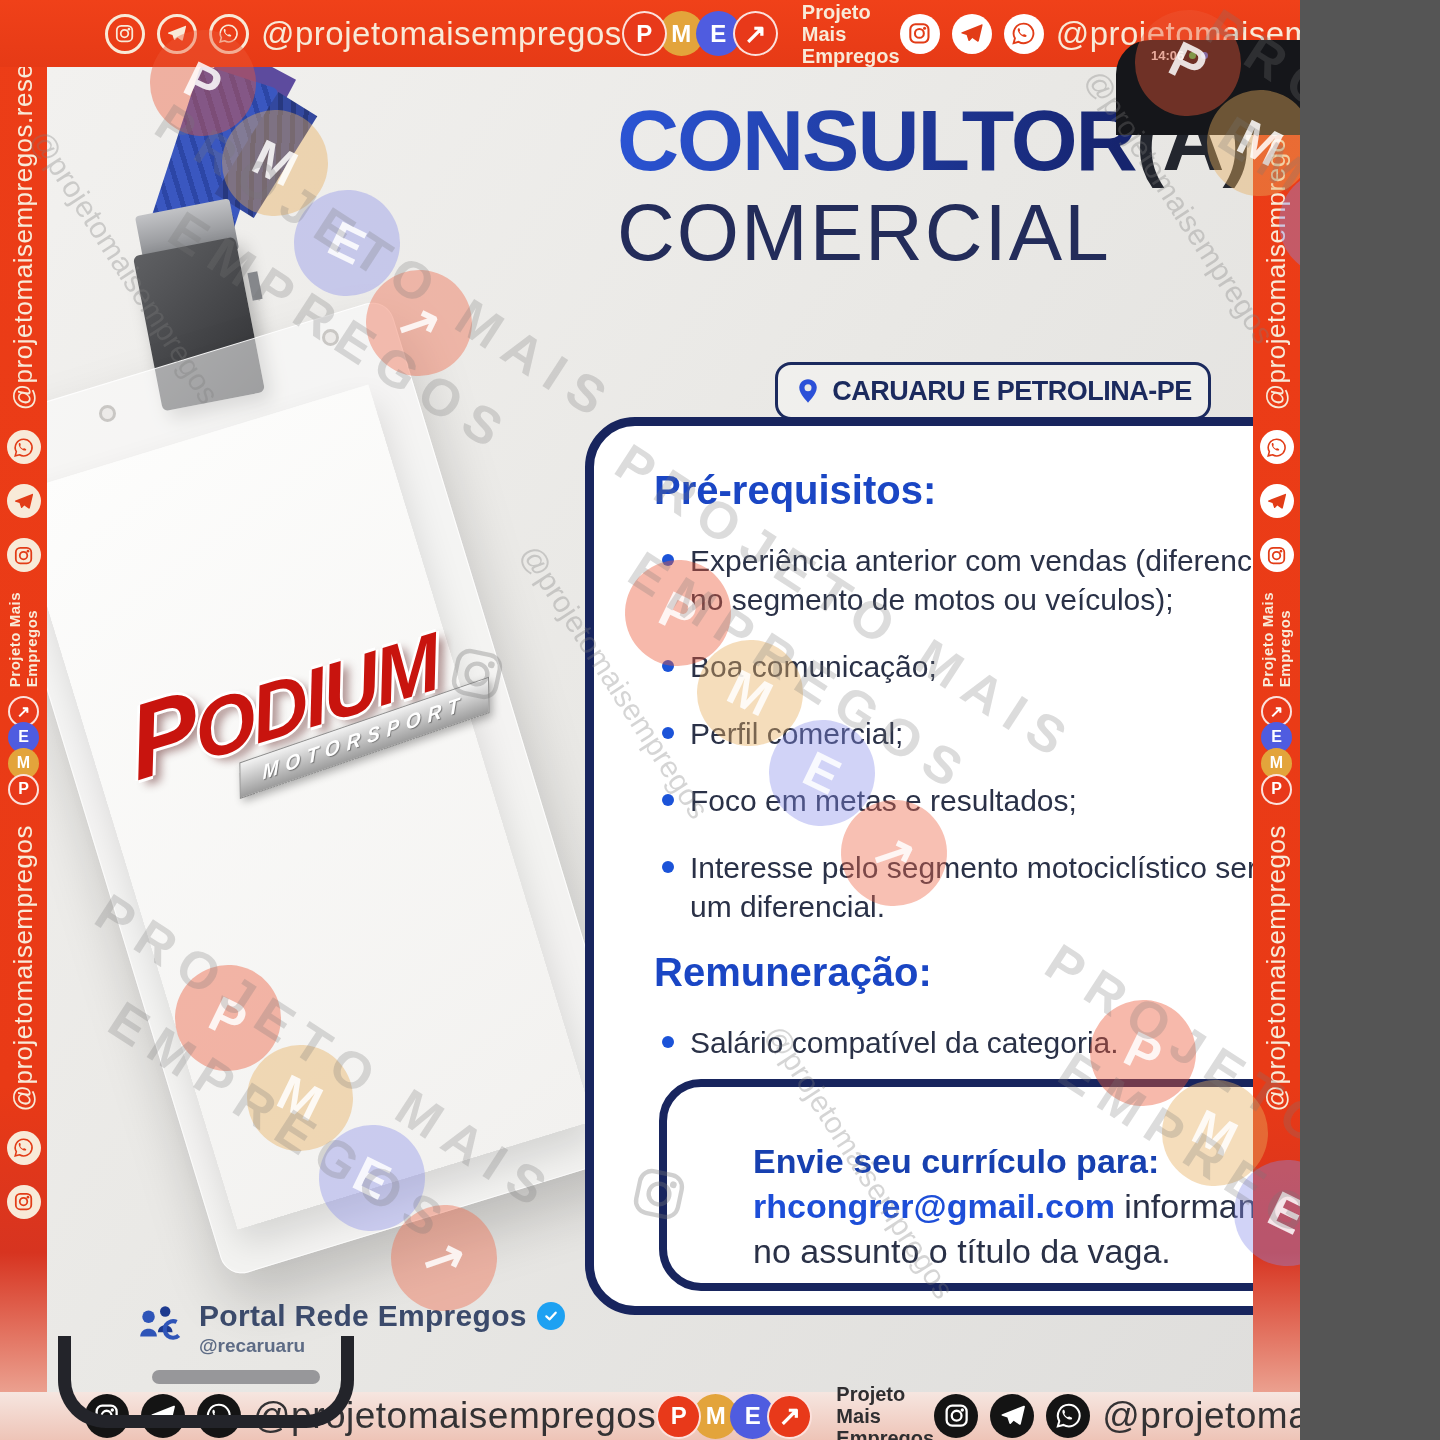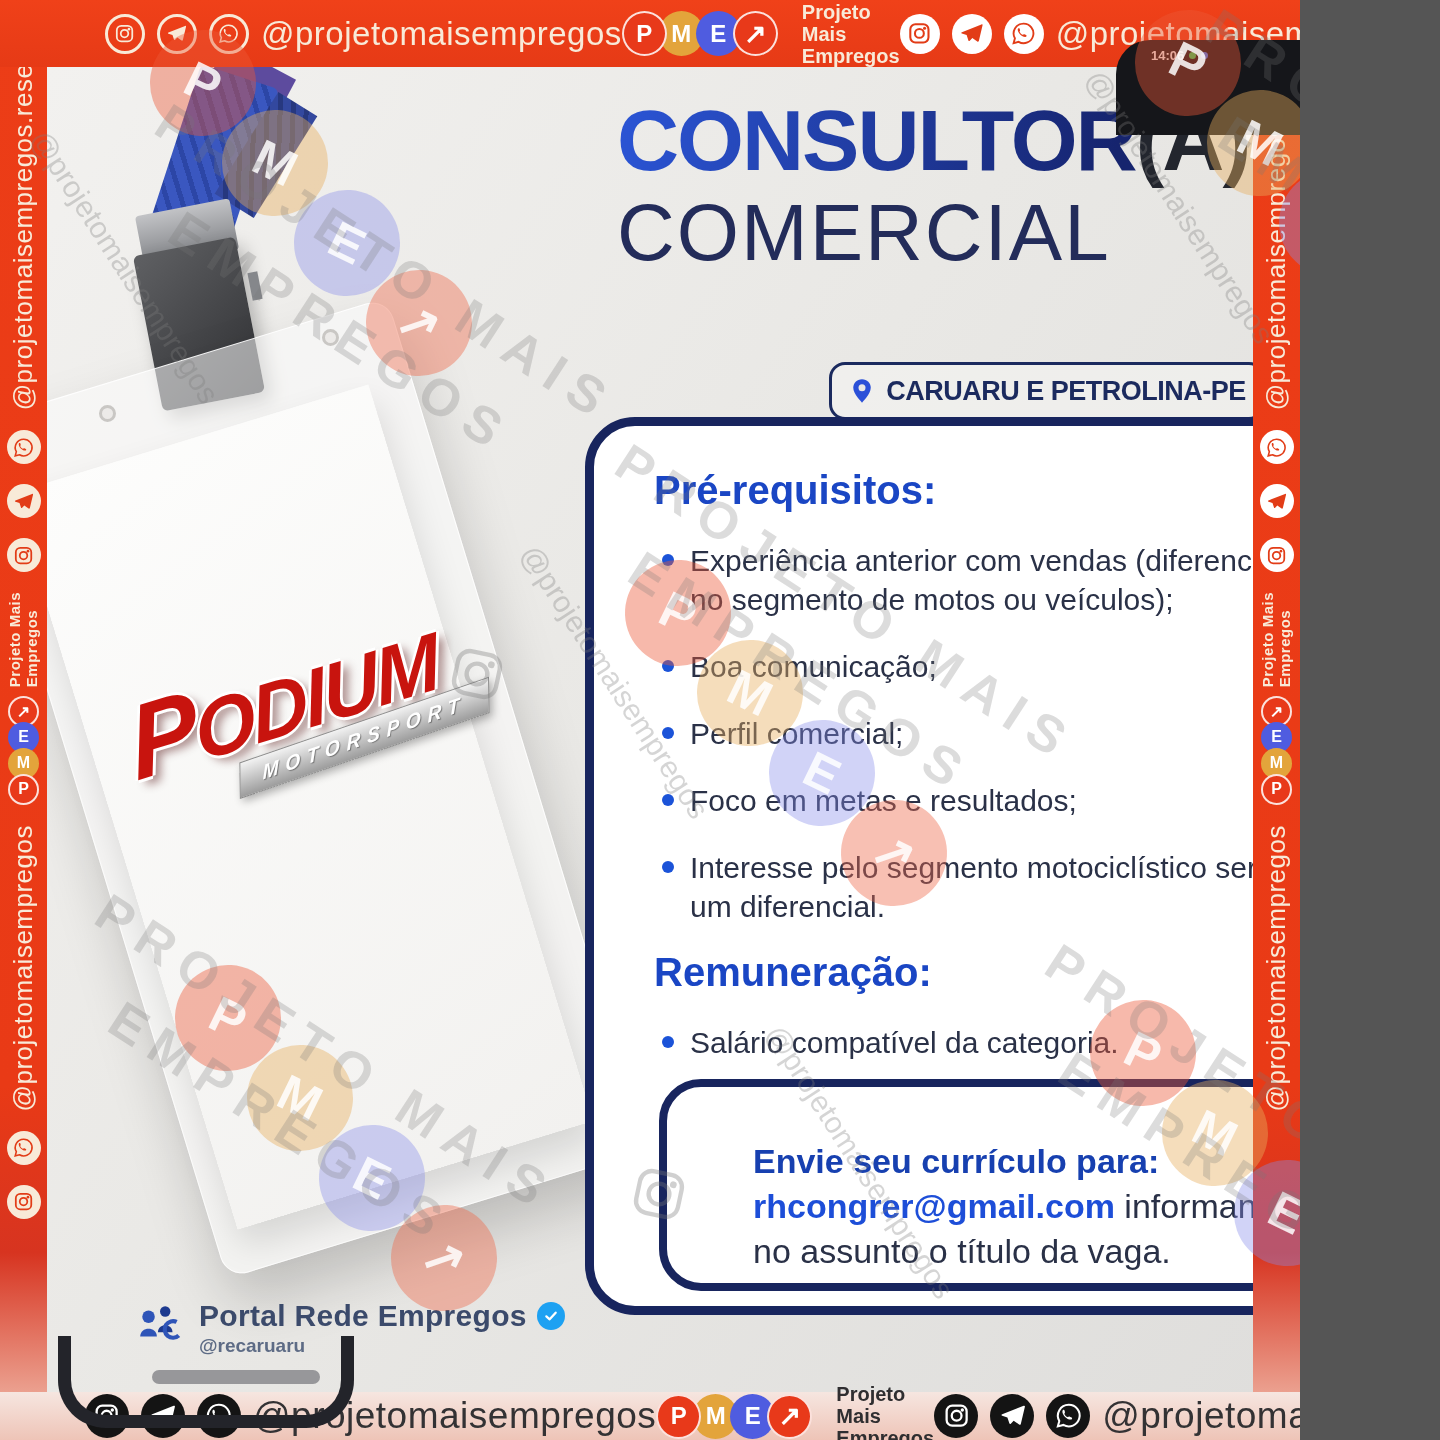--- a/index.html
+++ b/index.html
@@ -127,21 +127,21 @@
   
   .title{position:absolute;left:570px;top:30px;width:780px;}
   .title-l1{font-size:86px;font-weight:800;letter-spacing:-2px;line-height:1.0;}
   .t-main{background:linear-gradient(100deg,#2b55d6 0%,#16246e 95%);
           -webkit-background-clip:text;background-clip:text;color:#1c3bb0;}
   @supports ((-webkit-background-clip:text) or (background-clip:text)){
     .t-main{color:transparent;}
   }
   .t-suffix{color:#23262e;}
   .title-l2{font-size:80px;font-weight:400;letter-spacing:2px;color:#232c5a;line-height:1.05;margin-top:8px;}
-  .loc-pill{position:absolute;left:782px;top:295px;width:430px;height:52px;
+  .loc-pill{position:absolute;left:728px;top:295px;width:430px;height:52px;
             border:3.5px solid #1b2a5e;border-radius:16px;display:flex;align-items:center;
             justify-content:center;gap:10px;background:rgba(248,248,246,.45);}
   .loc-pill svg{width:28px;height:28px;}
   .loc-text{font-size:27px;font-weight:800;letter-spacing:-0.5px;color:#1b2a5e;}
 
   
   .panel{position:absolute;left:538px;top:350px;width:812px;height:898px;box-sizing:border-box;
          background:#ffffff;border:9px solid #18255e;border-radius:50px;
          padding:42px 30px 0 60px;}
   .sec-h{font-size:40px;font-weight:800;color:#1a46c4;margin:0 0 14px 0;}

